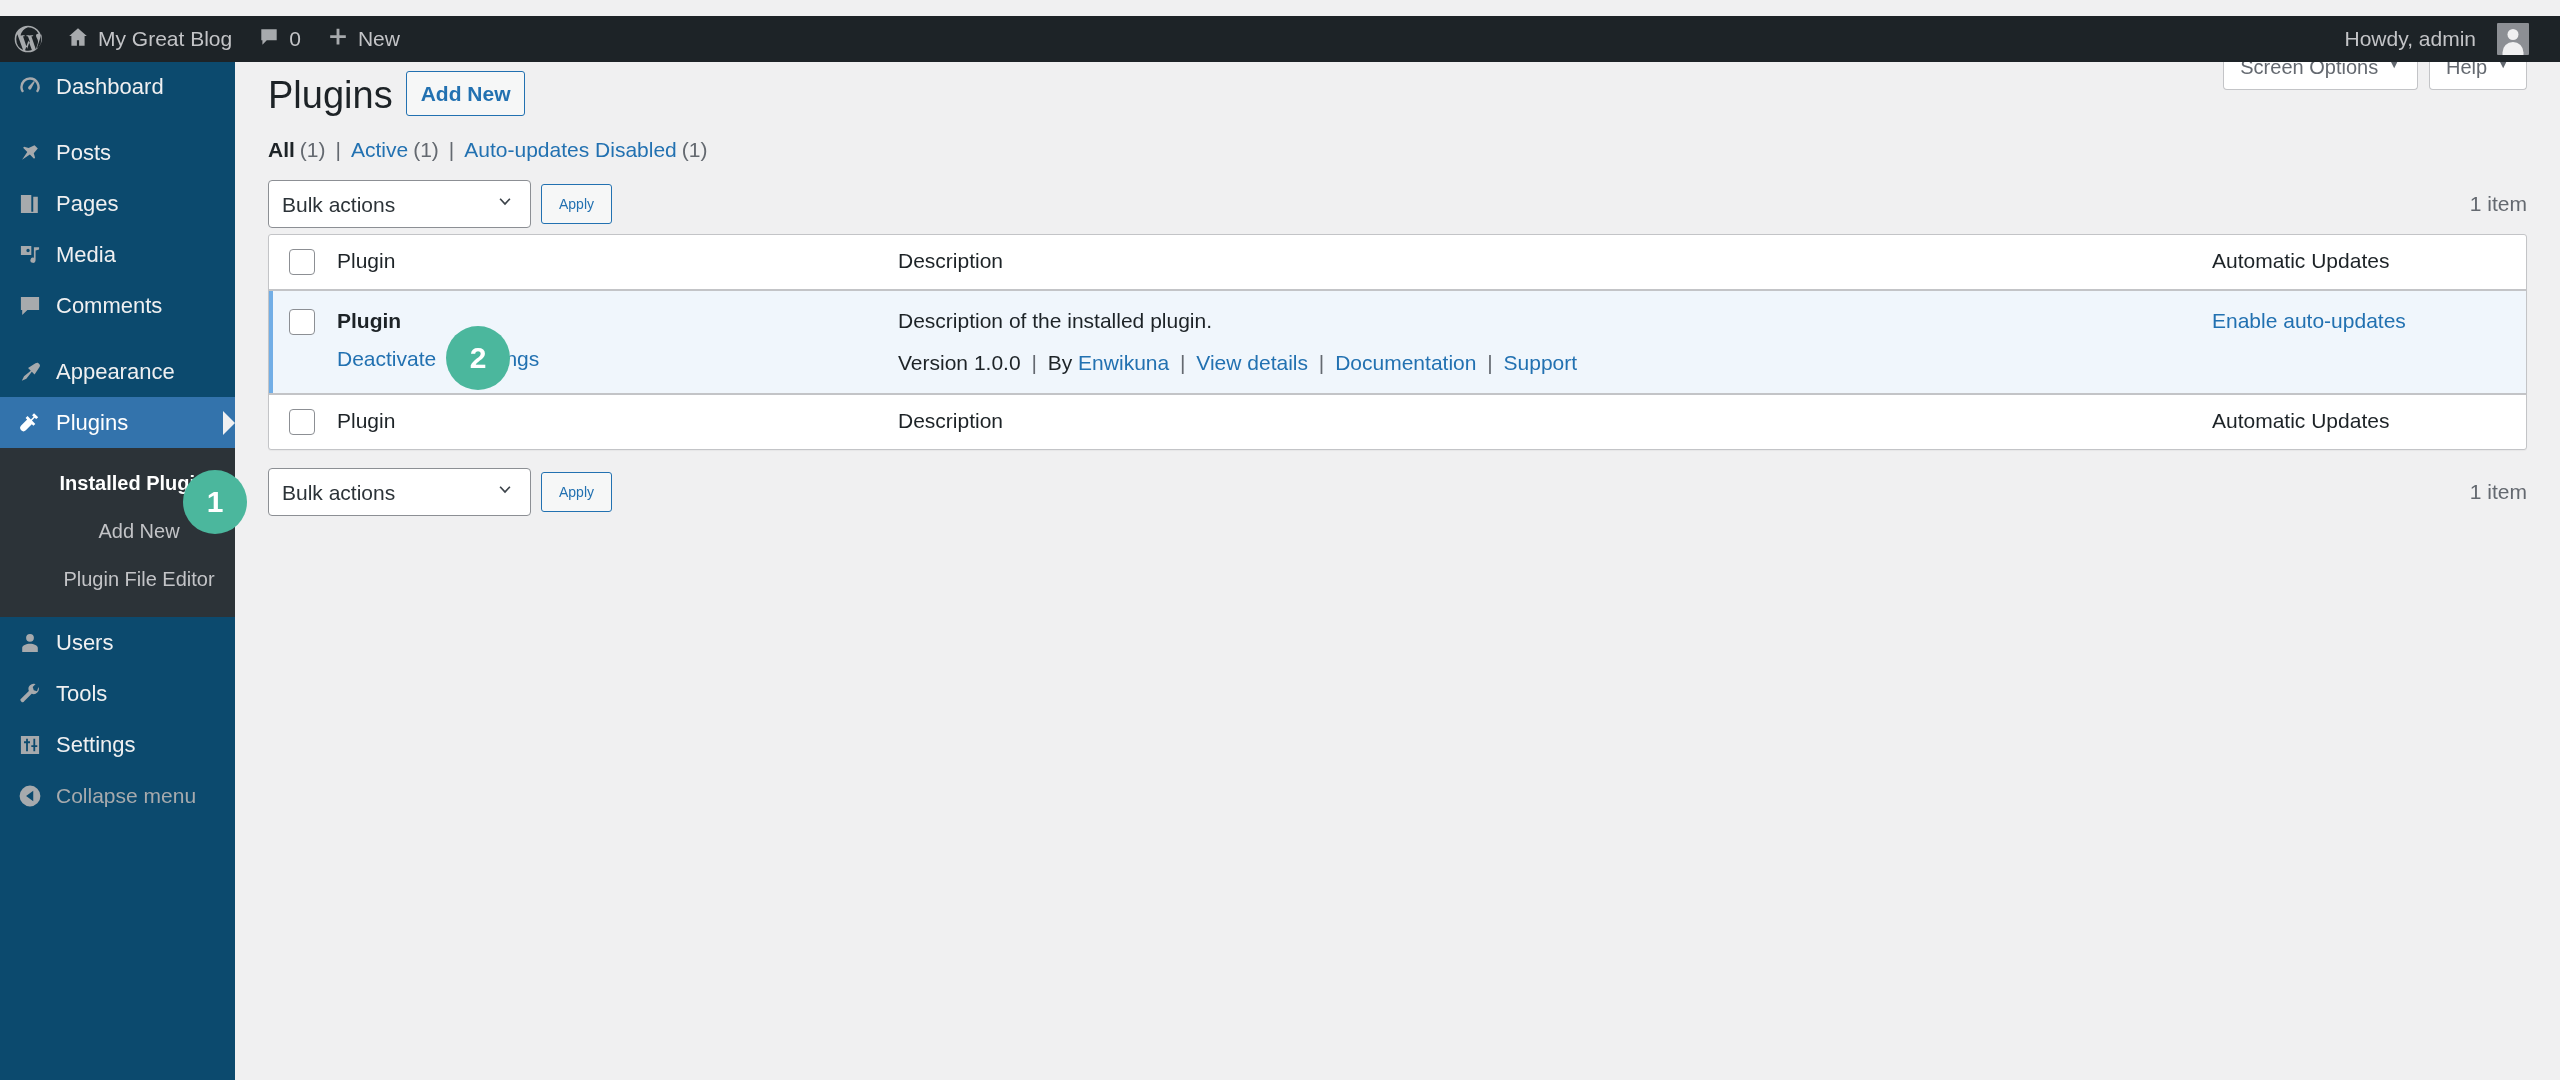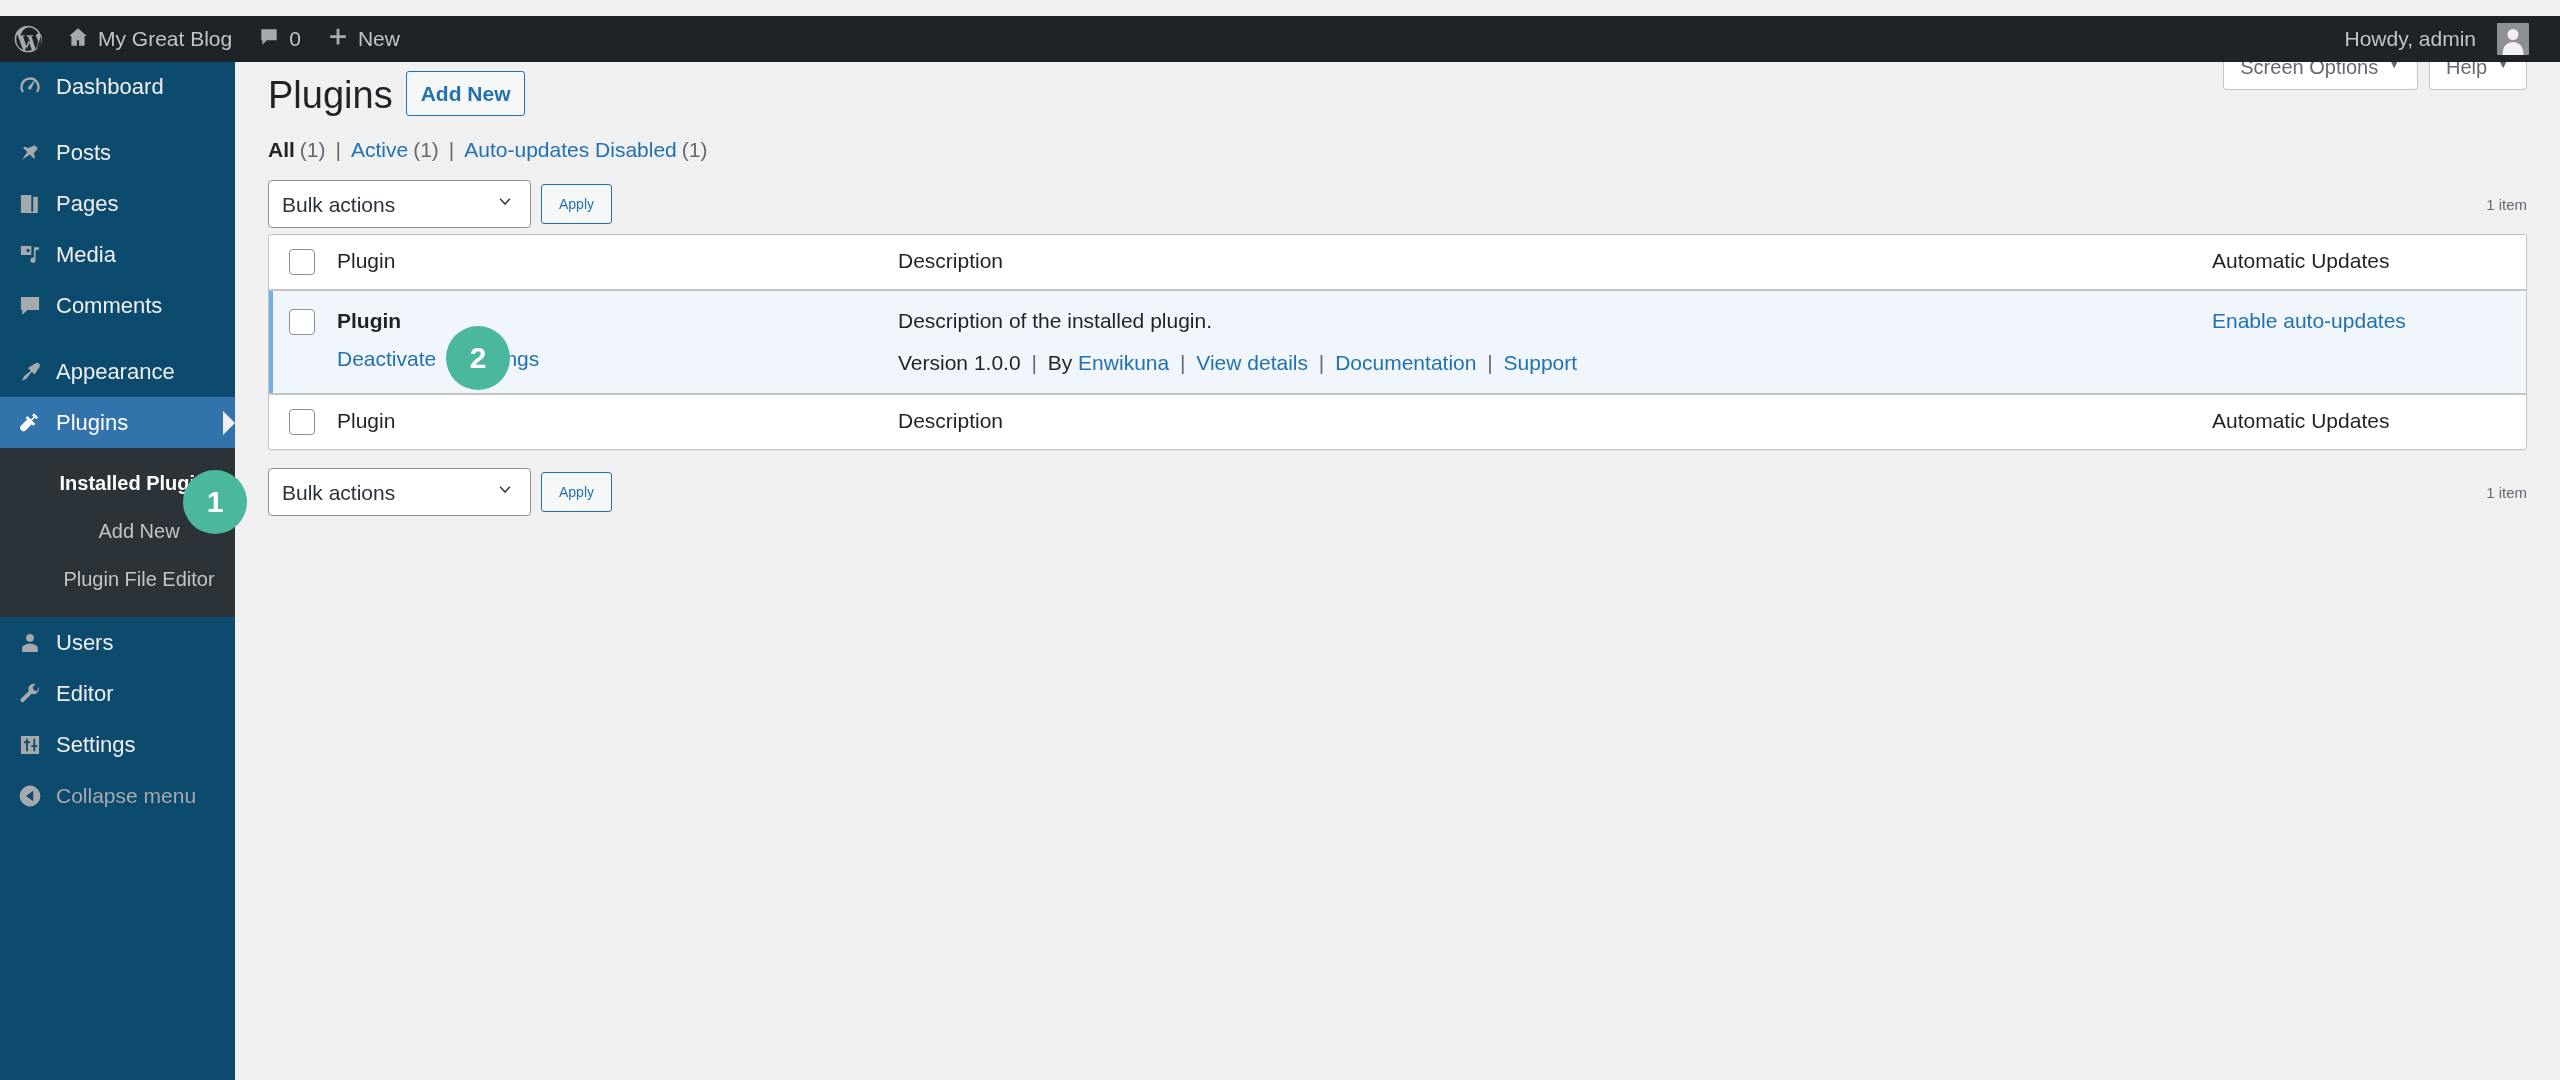--- a/index.html
+++ b/index.html
@@ -173,21 +173,21 @@
   }
   .btn-apply {
     margin-left: 10px;
     background:#f6f7f7; border:1px solid #2271b1;
     color:#2271b1; border-radius:3px;
     font-size: 14px; padding: 10px 17px;
     cursor:pointer; line-height:1.3;
     font-family: "Liberation Sans", sans-serif;
   }
   .displaying-num {
-    margin-left:auto; font-size: 15px; color:#646970;
+    margin-left:auto; font-size: 21px; color:#646970;
   }
 
   
   table.plugins {
     width: 100%; border-collapse: separate; border-spacing: 0;
     background:#fff;
     border:1px solid #c3c4c7;
     border-radius: 3px;
     box-shadow: 0 1px 1px rgba(0,0,0,.04);
     table-layout: fixed;
@@ -370,21 +370,21 @@
     </span>
     <span>Users</span>
   </div>
 
   <div class="menu-item">
     <span class="mi-icon">
       <svg width="26" height="26" viewBox="0 0 20 20">
           <path d="M16.5 4.6a4 4 0 0 1-5.2 5.2l-5.6 5.6a1.6 1.6 0 1 1-2.2-2.2l5.6-5.6a4 4 0 0 1 5.2-5.2L12.1 4.6l.8 2.5 2.5.8z"></path>
         </svg>
     </span>
-    <span>Editor</span>
+    <span>Tools</span>
   </div>
 
   <div class="menu-item">
     <span class="mi-icon">
       <svg width="26" height="26" viewBox="0 0 20 20">
           <path d="M3 3h14v14H3zm4 2.2v2H5.4v1.4H7v6.2h1.4V8.6H10V7.2H8.4v-2zm5.6 0v4.9H11v1.4h1.6v3.3H14v-3.3h1.6v-1.4H14V5.2z"></path>
         </svg>
     </span>
     <span>Settings</span>
   </div>

